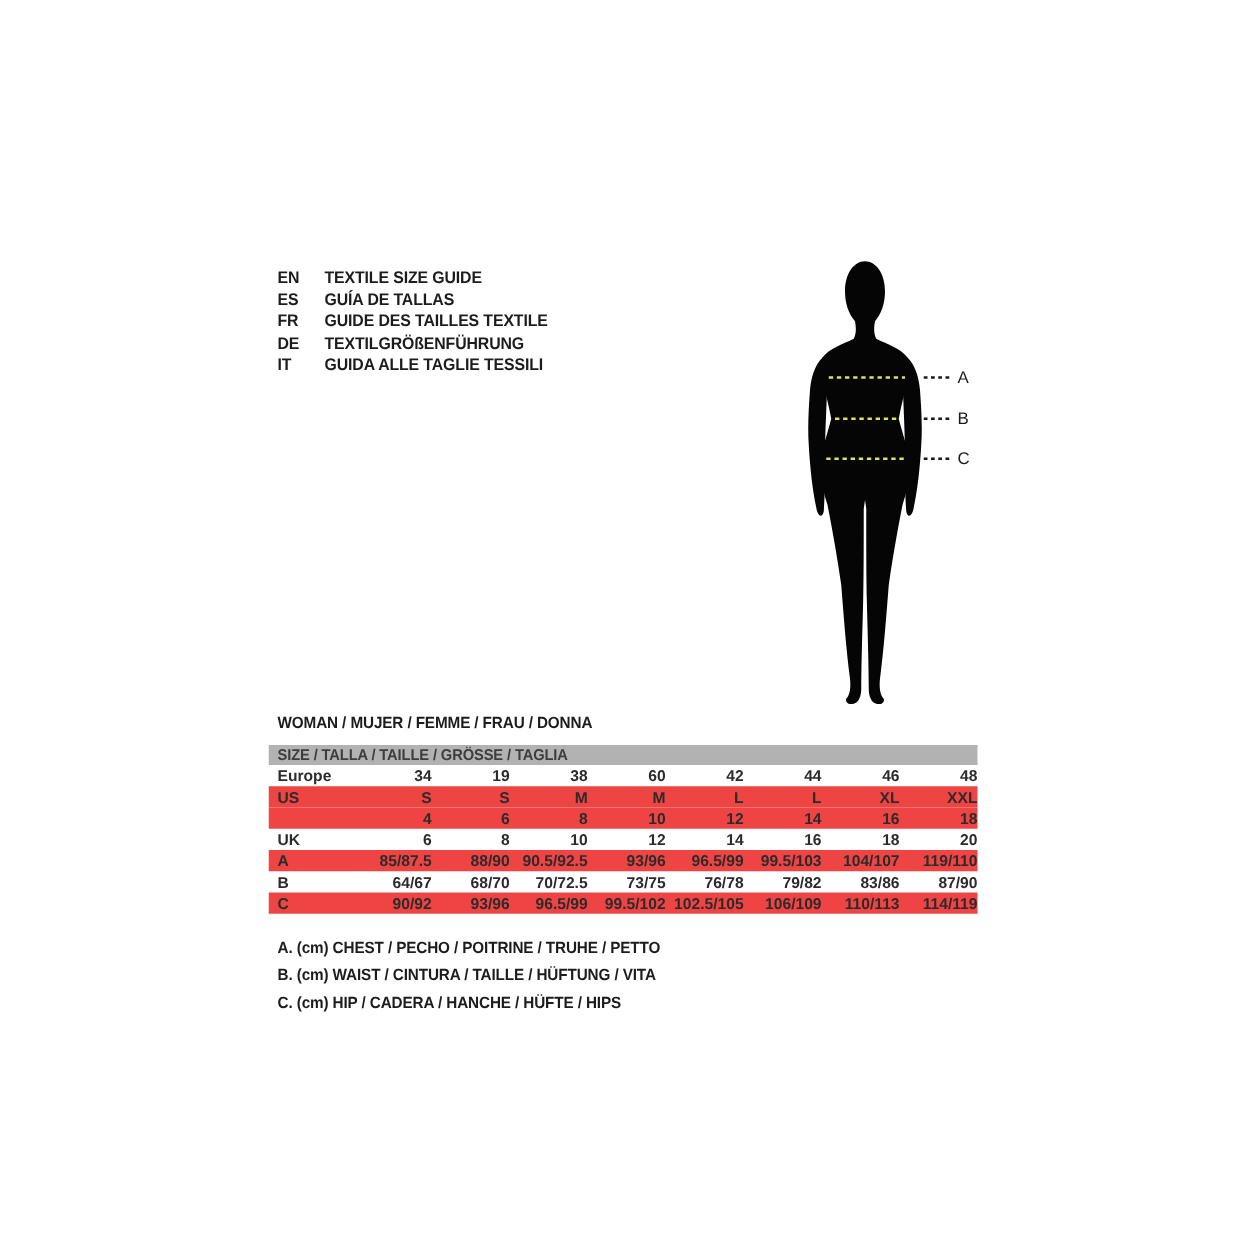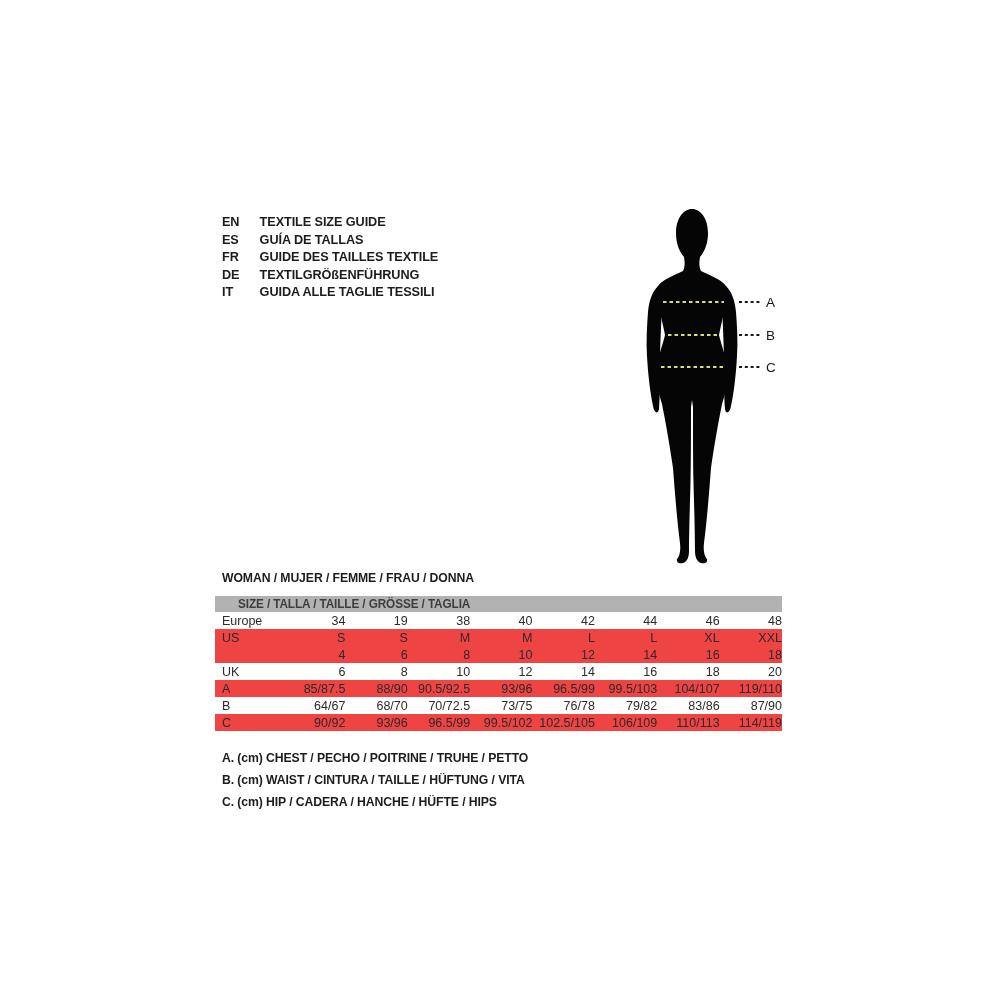--- a/index.html
+++ b/index.html
@@ -14,24 +14,24 @@
 
   
   .figure{position:absolute;left:637px;top:202px;width:170px;height:372px;}
 
   
   .woman-title{position:absolute;left:222px;top:570px;font-weight:bold;font-size:13px;
                letter-spacing:-0.1px;transform:scaleX(.94);transform-origin:left center;white-space:nowrap;}
 
   
   .size-table{position:absolute;left:215px;top:596px;width:567px;font-size:12.5px;color:#2b2b2b;}
-  .t-header{height:16px;background:#b2b2b2;display:flex;align-items:center;padding-left:23px;}
+  .t-header{height:16px;background:#b2b2b2;display:flex;align-items:center;padding-left:7px;}
   .t-header-text{font-weight:bold;color:#3d3d3d;letter-spacing:-0.1px;transform:scaleX(.94);
                  transform-origin:left center;white-space:nowrap;}
-  .t-row{display:flex;align-items:center;height:17px;}
+  .t-row{display:flex;align-items:center;height:17px;font-weight:bold;}
   .t-row.shaded{background:#ef4444;}
   .t-label{flex:0 0 61px;padding-left:7px;}
   .t-cell{flex:1 1 0;text-align:right;white-space:nowrap;}
 
   
   .legend{position:absolute;left:222px;top:746px;}
   .legend-line{display:flex;align-items:center;height:22px;font-weight:bold;font-size:13px;
                letter-spacing:-0.1px;transform:scaleX(.94);transform-origin:left center;white-space:nowrap;}
 
   svg text{font-family:"Liberation Sans",sans-serif;}
@@ -103,21 +103,21 @@
   <div class="size-table">
     <div class="t-header">
       <span class="t-header-text">SIZE / TALLA / TAILLE / GRÖSSE / TAGLIA</span>
     </div>
     <div id="rows">
         <div class="t-row">
           <div class="t-label">Europe</div>
           <div class="t-cell">34</div>
           <div class="t-cell">19</div>
           <div class="t-cell">38</div>
-          <div class="t-cell">40</div>
+          <div class="t-cell">60</div>
           <div class="t-cell">42</div>
           <div class="t-cell">44</div>
           <div class="t-cell">46</div>
           <div class="t-cell">48</div>
         </div>
         <div class="t-row shaded">
           <div class="t-label">US</div>
           <div class="t-cell">S</div>
           <div class="t-cell">S</div>
           <div class="t-cell">M</div>

